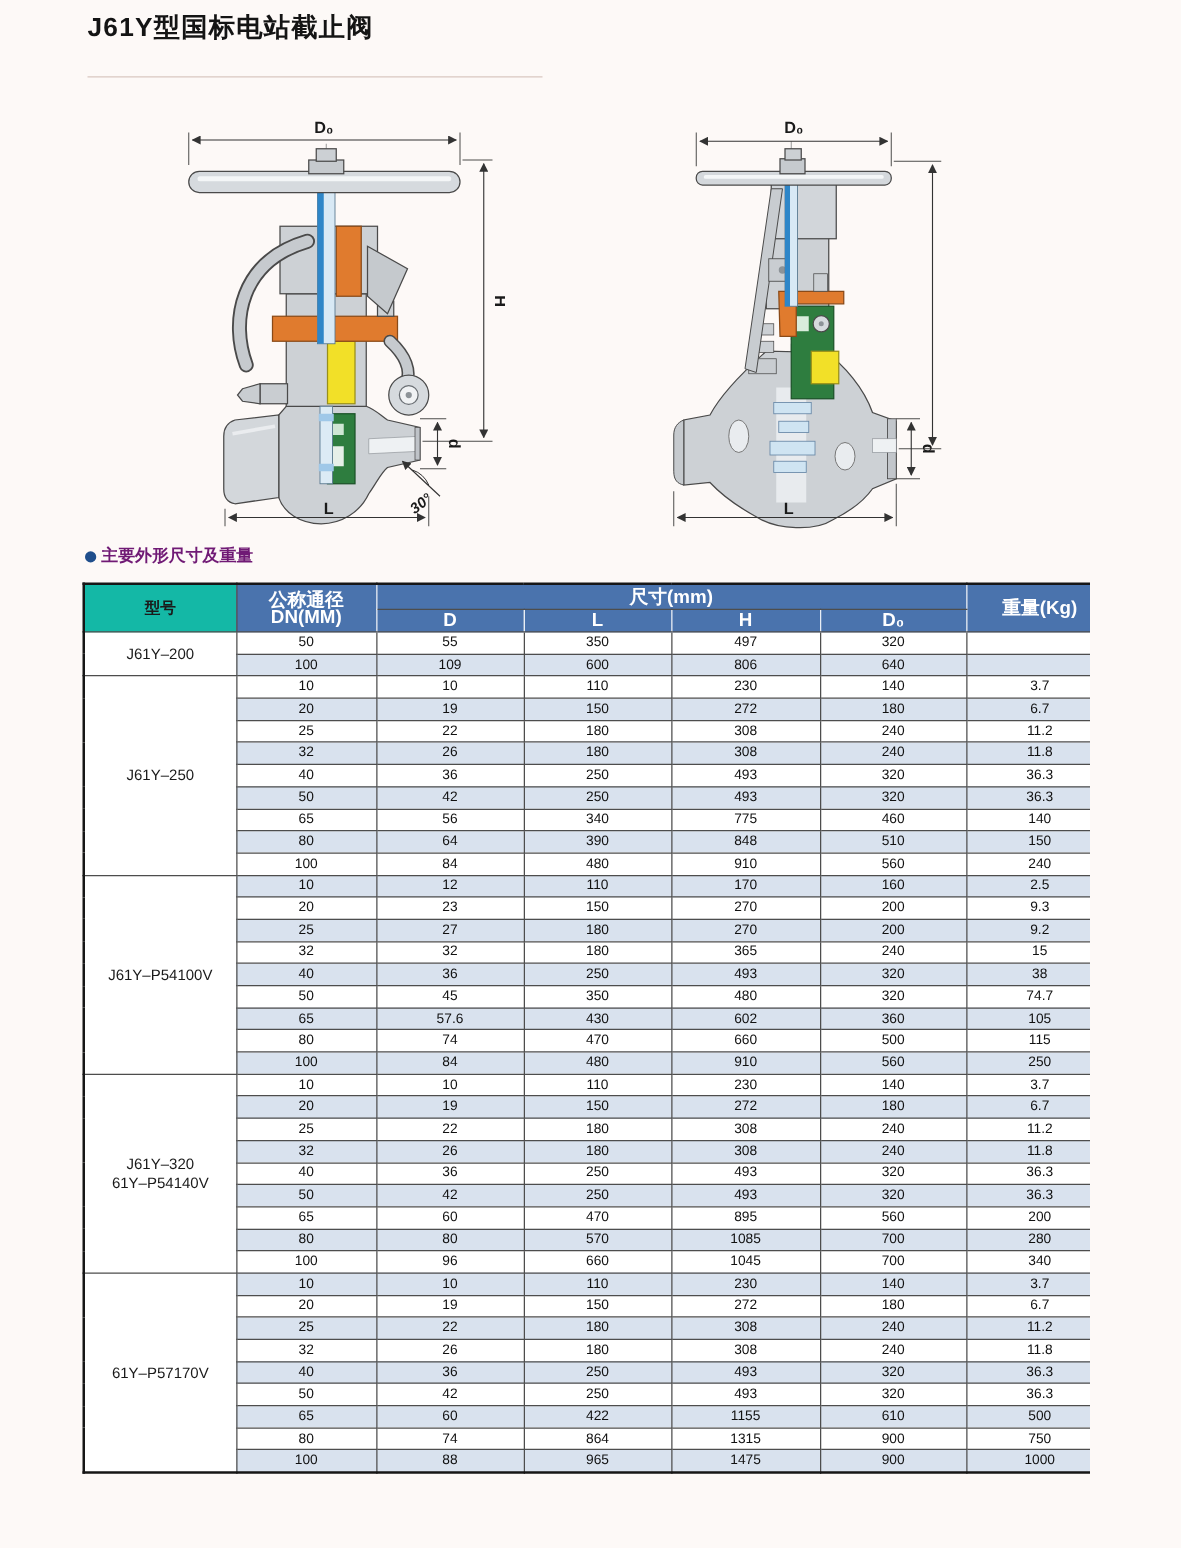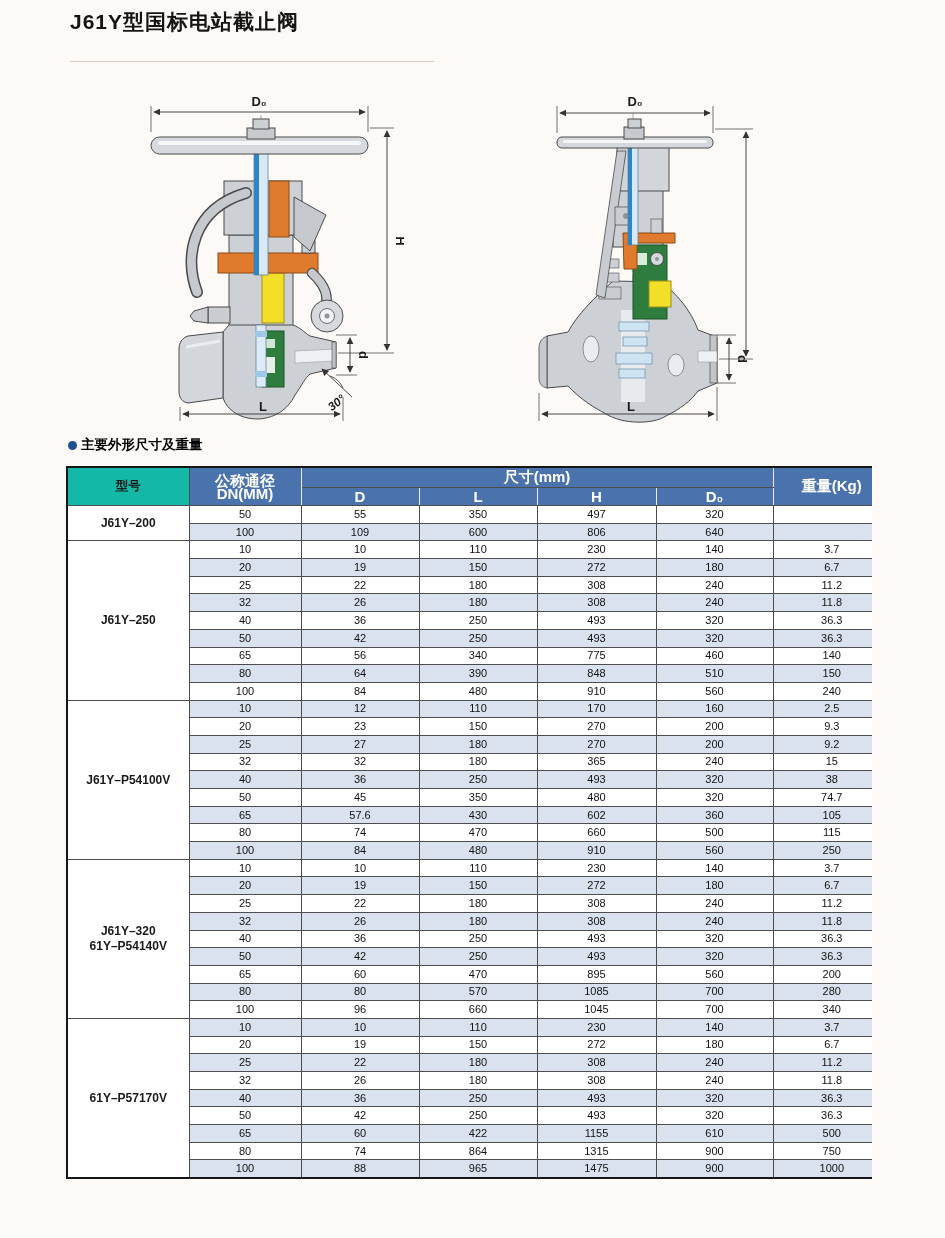--- a/index.html
+++ b/index.html
@@ -6,37 +6,37 @@
   body{background:#fdf9f7;font-family:"Liberation Sans","DejaVu Sans",sans-serif;}
   .page{position:relative;width:872px;height:1238px;background:#fdf9f7;overflow:hidden;}
 
   .title{position:absolute;left:70px;top:8px;font-size:21px;font-weight:bold;color:#141414;letter-spacing:1px;}
   .title-rule{position:absolute;left:70px;top:61px;width:364px;height:1px;background:#d9c7c1;}
 
   .diagram-left{position:absolute;left:96px;top:85px;}
   .diagram-right{position:absolute;left:505px;top:85px;}
 
   .section-heading{position:absolute;left:68px;top:436px;display:flex;align-items:center;gap:4px;
-                   font-size:13.5px;font-weight:bold;color:#000000;}
+                   font-size:13.5px;font-weight:bold;color:#701a75;}
   .bullet{width:9px;height:9px;border-radius:50%;background:#1f4e8c;display:inline-block;}
 
   table.dim-table{position:absolute;left:66px;top:466px;width:824px;border-collapse:collapse;
                   table-layout:fixed;border:2px solid #161616;}
   .dim-table th,.dim-table td{padding:0;text-align:center;vertical-align:middle;}
   .dim-table td{border:1px solid #4d4d4d;font-size:11px;color:#111;height:16.7px;line-height:1;}
   th.blue{background:#4a73ad;color:#ffffff;font-size:15px;font-weight:bold;border:1px solid #e9eef5;
           border-bottom:1px solid #4d4d4d;}
   th.blue.top{height:15px;}
   th.blue.sub{height:17px;}
   th.blue .hl{line-height:13px;}
   th.model-h{background:#14b8a6;color:#1a1a1a;font-size:12.5px;font-weight:bold;border:1px solid #4d4d4d;}
   tr.row-white td{background:#ffffff;}
   tr.row-shade td{background:#d9e2ee;}
   td.model-cell{background:#ffffff !important;font-size:12px;color:#1a1a1a;}
-  td.model-cell div{margin:3px 16px;font-weight:bold;}
+  td.model-cell div{margin:3px 16px;}
 
   .dim-label{font-size:13px;font-weight:bold;fill:#1a1a1a;}
   .dim-label-i{font-size:12px;font-style:italic;font-weight:bold;fill:#1a1a1a;}
   .dim-line{stroke:#333;stroke-width:0.9;fill:none;}
   .ext-line{stroke:#333;stroke-width:0.7;}
   .outline{stroke:#4a4a4a;stroke-width:1;}
   .centerline{stroke:#999;stroke-width:0.8;stroke-dasharray:10 3 2 3;}
 </style>
 </head>
 <body>

